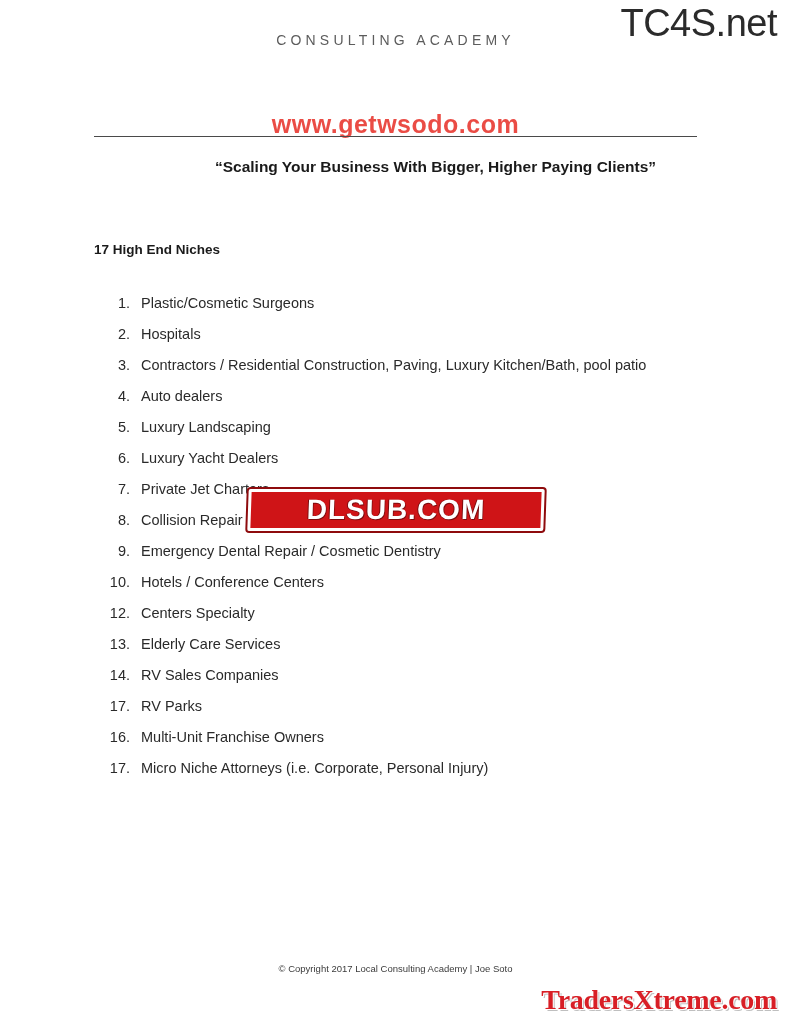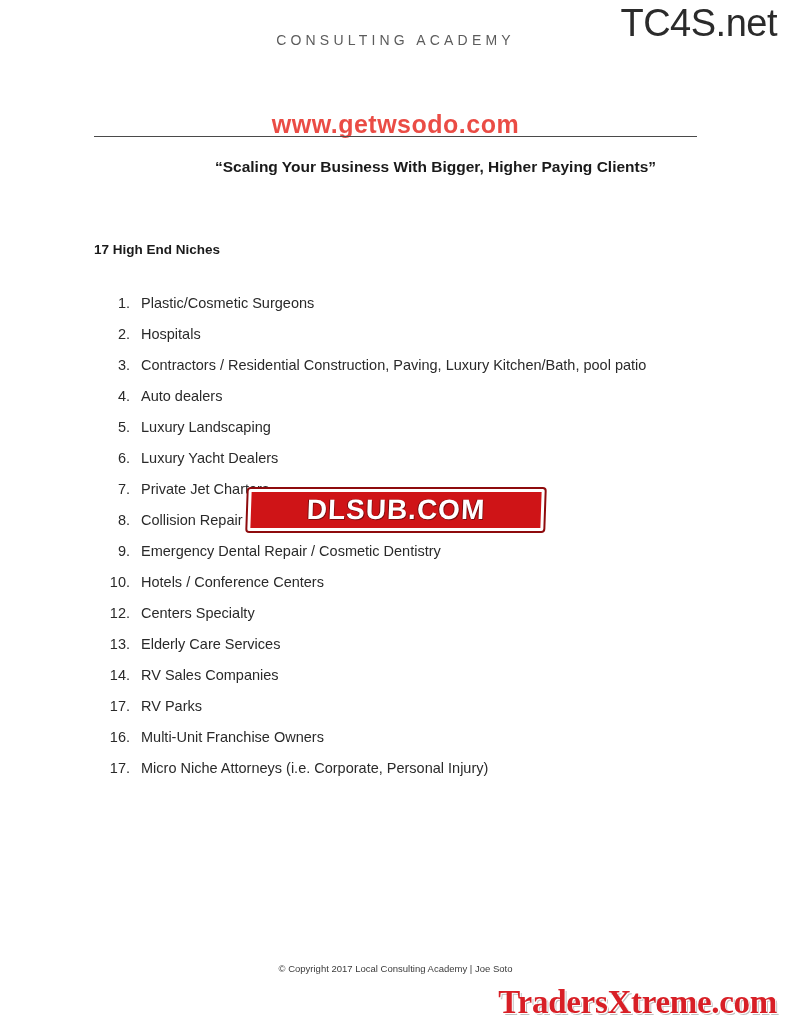--- a/index.html
+++ b/index.html
@@ -196,21 +196,21 @@
     text-align: center;
     font-size: 9.5px;
     color: #3b3b3b;
   }
 
   .wm-traders {
     position: absolute;
     top: 984px;
     right: 14px;
     font-family: "Liberation Serif", serif;
-    font-size: 33px;
+    font-size: 28px;
     font-weight: bold;
     color: #d81f26;
     letter-spacing: -0.3px;
     text-shadow: 1px 1px 0 #ffffff, 2px 2px 0 rgba(0,0,0,.25);
     pointer-events: none;
   }
 </style>
 </head>
 <body>
 

